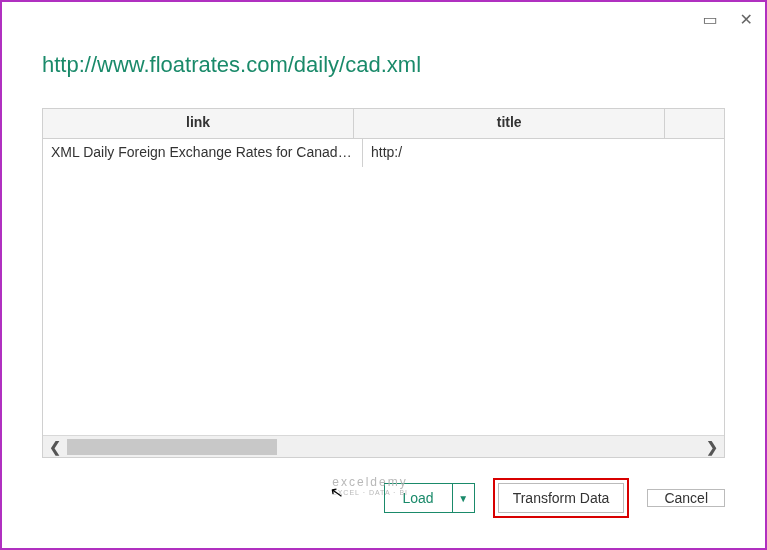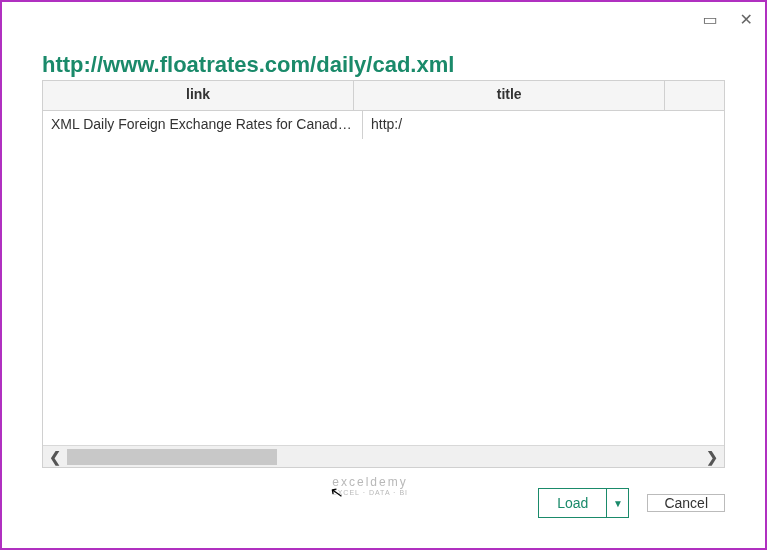--- a/index.html
+++ b/index.html
@@ -26,24 +26,24 @@
   gap: 22px;
 }
 .titlebar span {
   color: #666;
   font-size: 16px;
   cursor: pointer;
 }
 .close-x { font-size: 18px; }
 .url-title {
   font-size: 22px;
-  font-weight: 700;
+  font-weight: 400;
   color: #1a8a6a;
   margin-top: 20px;
-  margin-bottom: 2px;
+  margin-bottom: 30px;
 }
 .table-wrap {
   border: 1px solid #d0d0d0;
   flex: 1;
   display: flex;
   flex-direction: column;
   background: #fff;
   overflow: hidden;
 }
 .thead-row {
@@ -202,20 +202,23 @@
     </div>
   </div>
 
   <div class="footer">
     <div class="load-group">
       <button class="btn btn-load">Load</button>
       <div class="btn-load-caret">
         <span>▼</span>
       </div>
     </div>
+    <div class="transform-wrap">
+      <button class="btn btn-transform">Transform Data</button>
+    </div>
     <button class="btn">Cancel</button>
   </div>
 
 </div>
 
 <div class="watermark">
   <span>exceldemy</span>
   <span class="sub">EXCEL · DATA · BI</span>
 </div>
 <div class="cursor">↖</div>

